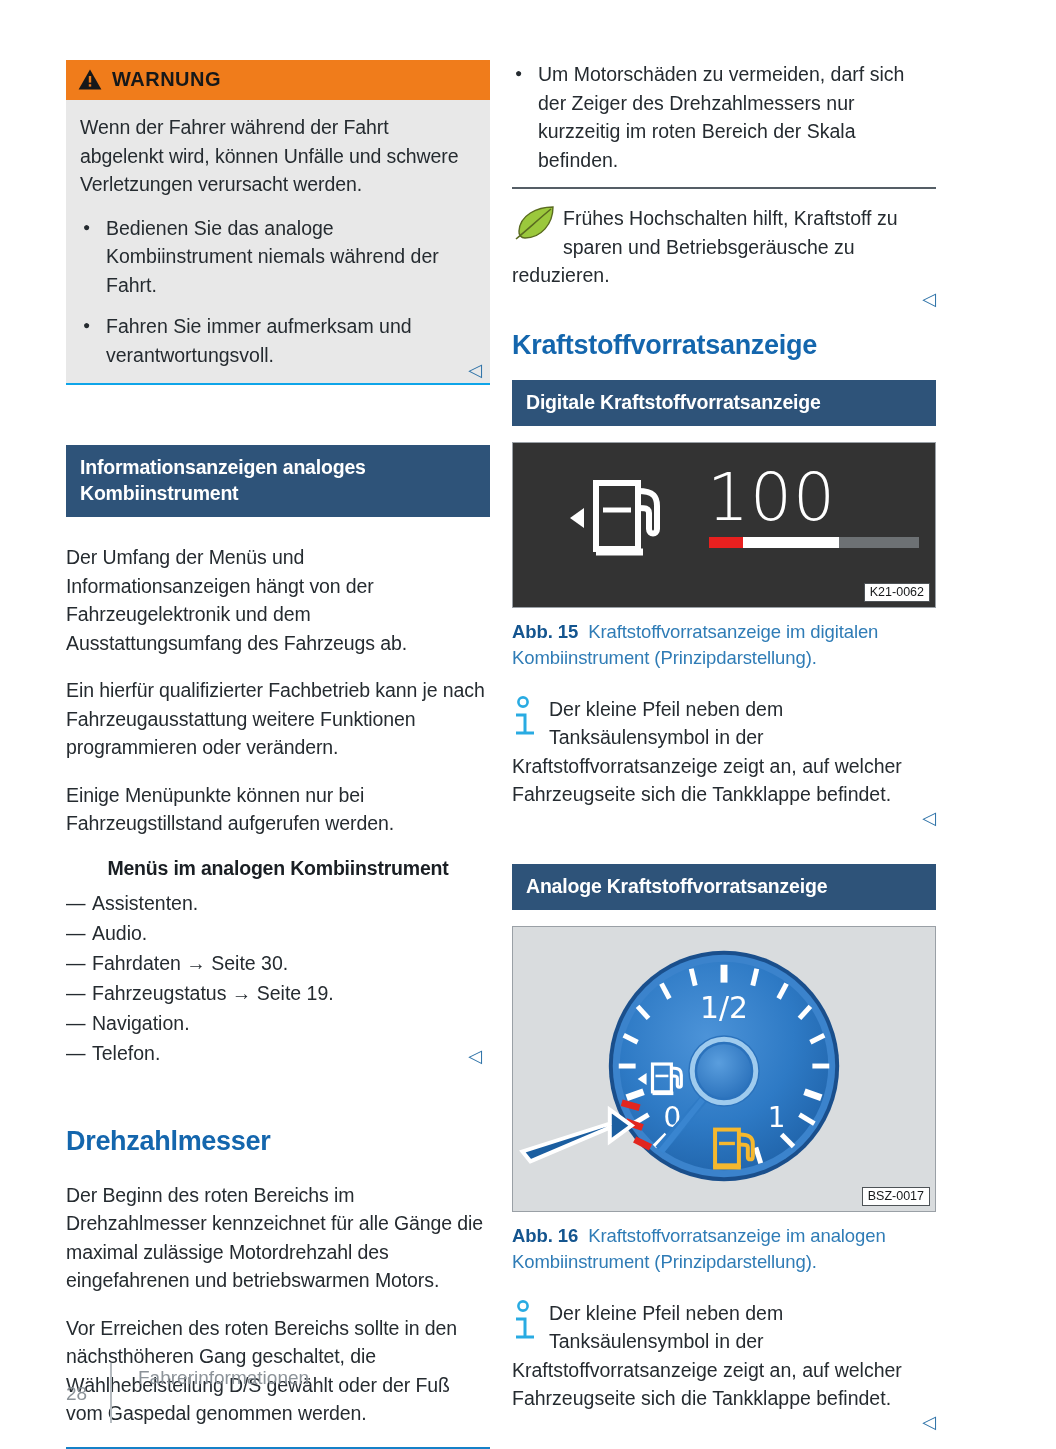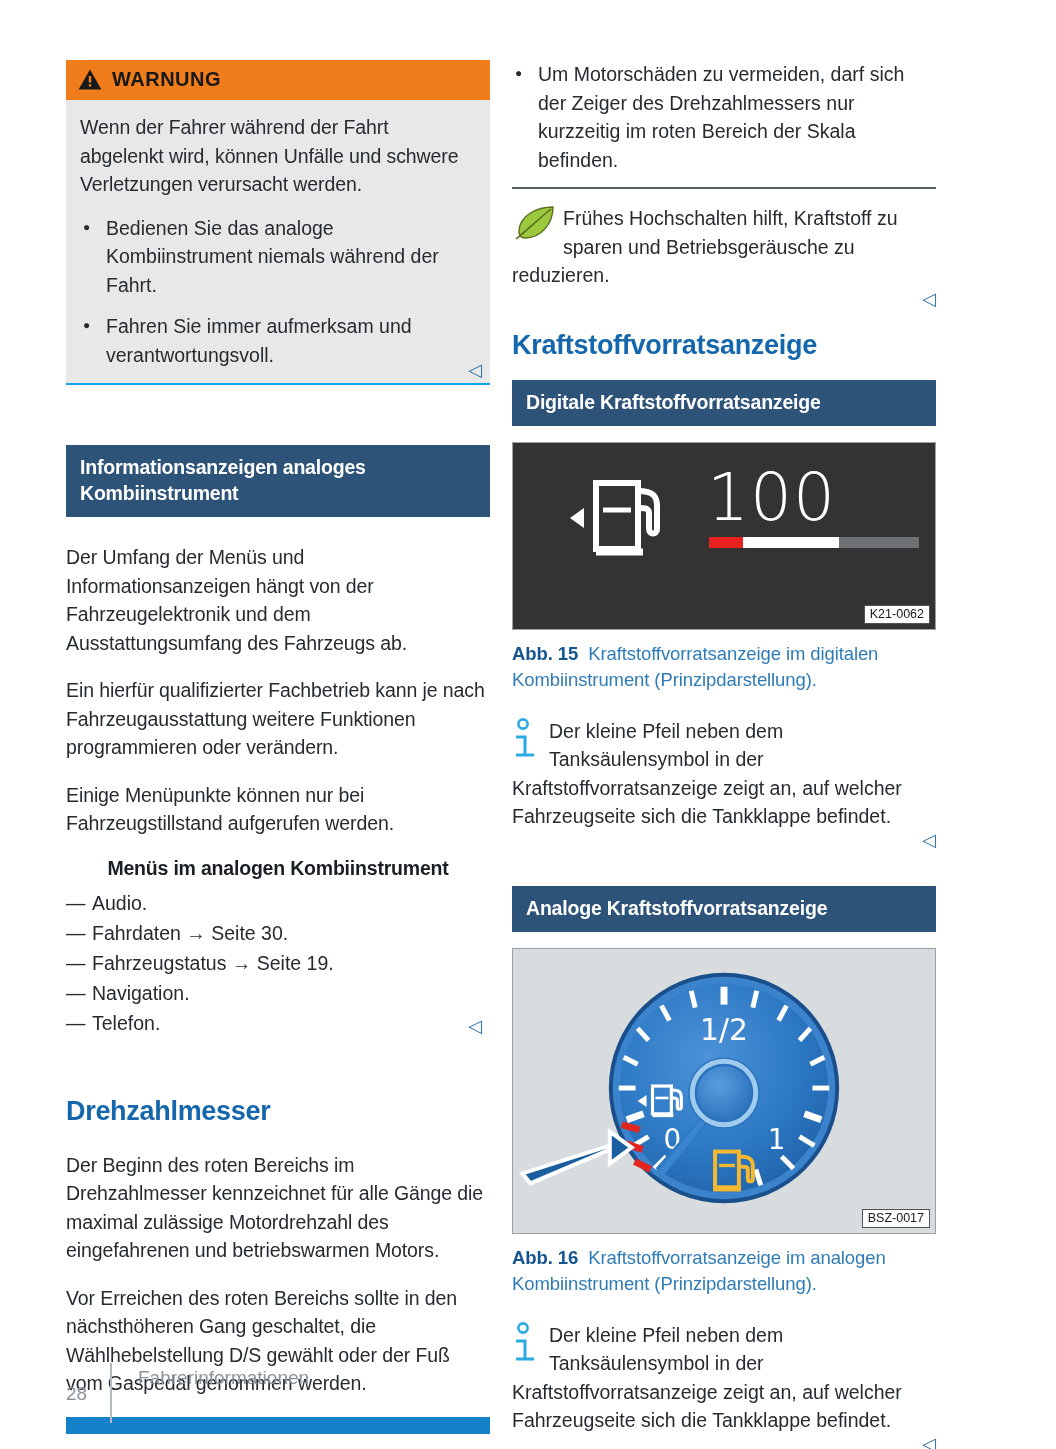--- a/index.html
+++ b/index.html
@@ -123,21 +123,21 @@
   .tip-end { text-align: right; }
 
   
   .figure { margin-top: 16px; }
   .fig-frame {
     position: relative;
     border: 1px solid #9aa0a6;
     overflow: hidden;
   }
   .fig-digital {
-    height: 188px;
+    height: 166px;
     background: #333333;
   }
   .fig-analog {
     height: 286px;
     background: #d9dcde;
   }
   .fig-code {
     position: absolute; right: 5px; bottom: 5px;
     background: #ffffff;
     border: 1px solid #4e5357;
@@ -223,20 +223,21 @@
     <div style="margin-top:60px;">
       <div class="bar-head">Informationsanzeigen analoges Kombiinstrument</div>
       <div style="margin-top:26px;">
         <p class="body">Der Umfang der Menüs und Informationsanzeigen hängt von der Fahrzeugelektronik und dem Ausstattungsumfang des Fahrzeugs ab.</p>
         <p class="body">Ein hierfür qualifizierter Fachbetrieb kann je nach Fahrzeugausstattung weitere Funktionen programmieren oder verändern.</p>
         <p class="body">Einige Menüpunkte können nur bei Fahrzeugstillstand aufgerufen werden.</p>
       </div>
       <h3 class="sub">Menüs im analogen Kombiinstrument</h3>
       <div style="position:relative;">
         <ul class="dashes">
+          <li>Assistenten.</li>
           <li>Audio.</li>
           <li>Fahrdaten → Seite 30.</li>
           <li>Fahrzeugstatus → Seite 19.</li>
           <li>Navigation.</li>
           <li>Telefon.</li>
         </ul>
         <span class="endmark" style="right:8px; bottom:3px;">◁</span>
       </div>
     </div>
 

